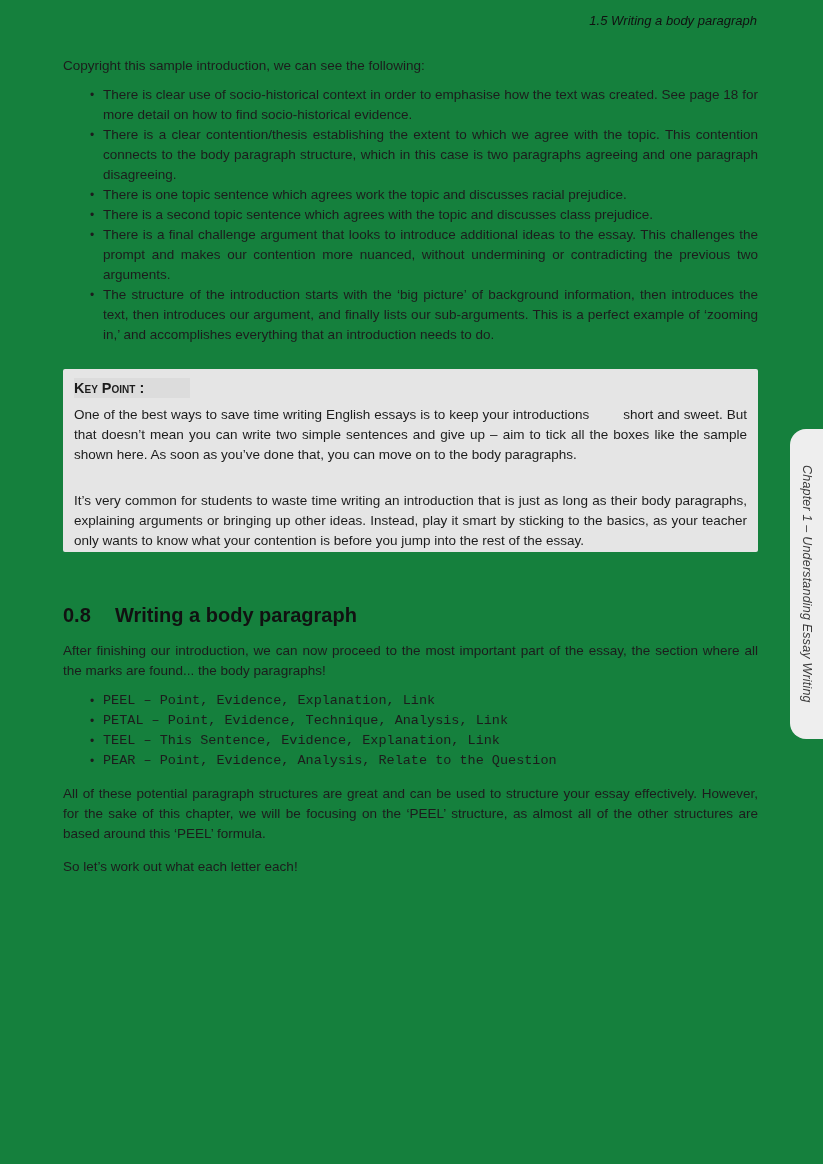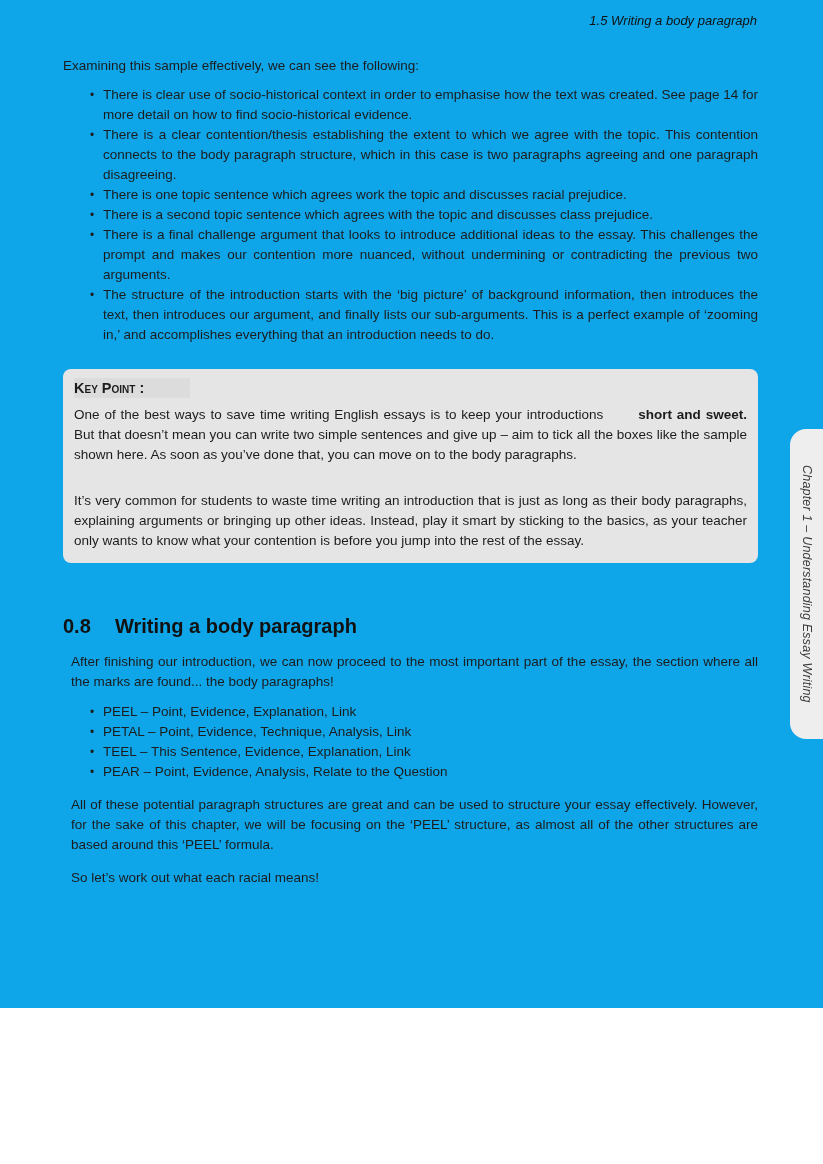--- a/index.html
+++ b/index.html
@@ -1,19 +1,19 @@
 <!DOCTYPE html>
 <html><head>
 <meta charset="utf-8">
 <style>
   html,body { margin:0; padding:0; background:#ffffff; }
   .page {
     position:relative;
-    width:823px; height:1008px;
-    background:#0ea5e9;
+    width:823px; height:1164px;
+    background:#15803d;
     font-family:"Liberation Sans", sans-serif;
     font-size:13.5px; line-height:20px;
     color:#1c1c1c;
     overflow:hidden;
   }
   .running-header {
     position:absolute; top:11px; right:66px;
     font-style:italic; font-size:13px; color:#111;
   }
   .content {
@@ -26,44 +26,44 @@
     margin:0 0 0 27px;
   }
   ul.bullets li .marker {
     flex:0 0 13px; width:13px; text-align:left;
     font-size:12px;
   }
   ul.bullets li .btxt { flex:1; text-align:justify; }
   .keypoint {
     margin-top:24px;
     background:#e5e5e5;
-    border-radius:8px;
-    padding:9px 11px 12px 11px;
+    border-radius:2px;
+    padding:9px 11px 1px 11px;
   }
   .kp-label {
     display:inline-block;
     font-weight:bold;
     font-variant:small-caps;
     font-size:14.5px;
     background:#dcdcdc;
     padding:0 46px 0 0;
   }
   .keypoint p { margin:6px 0 0 0; text-align:justify; }
   .keypoint p + p { margin-top:26px; }
-  .b { font-weight:bold;margin-left:30px; }
+  .b { font-weight:normal;margin-left:30px; }
   h1.section-heading {
     margin:50px 0 0 0;
     font-size:20px; line-height:26px; font-weight:bold; color:#111;
   }
   h1.section-heading .num { display:inline-block; min-width:52px; }
-  .para { margin:13px 0 0 8px; text-align:justify; }
+  .para { margin:13px 0 0 0; text-align:justify; }
   ul.structures { list-style:none; margin:10px 0 0 0; padding:0; }
   ul.structures li { display:flex; align-items:flex-start; margin:0 0 0 27px; }
   ul.structures li .marker { flex:0 0 13px; width:13px; font-size:12px; }
-  ul.structures li .btxt { flex:1; }
+  ul.structures li .btxt { flex:1;font-family:Liberation Mono, monospace; }
   .side-tab {
     position:absolute; top:429px; right:0;
     width:33px; height:310px;
     background:#eeeeee;
     border-radius:16px 0 0 16px;
     display:flex; align-items:center; justify-content:center;
   }
   .side-tab .tab-text {
     writing-mode:vertical-rl;
     font-style:italic; font-size:12.5px; color:#3a3a3a;
@@ -83,26 +83,26 @@
 </style>
 </head>
 <body>
 
 <div class="page">
 
   <div class="running-header">1.5 Writing a body paragraph</div>
 
   <div class="content">
 
-    <p class="lead">Examining this sample effectively, we can see the following:</p>
+    <p class="lead">Copyright this sample introduction, we can see the following:</p>
 
     <ul class="bullets">
         <li>
         <span class="marker">•</span>
-        <span class="btxt">There is clear use of socio-historical context in order to emphasise how the text was created. See page 14 for more detail on how to find socio-historical evidence.</span>
+        <span class="btxt">There is clear use of socio-historical context in order to emphasise how the text was created. See page 18 for more detail on how to find socio-historical evidence.</span>
       </li>
         <li>
         <span class="marker">•</span>
         <span class="btxt">There is a clear contention/thesis establishing the extent to which we agree with the topic. This contention connects to the body paragraph structure, which in this case is two paragraphs agreeing and one paragraph disagreeing.</span>
       </li>
         <li>
         <span class="marker">•</span>
         <span class="btxt">There is one topic sentence which agrees work the topic and discusses racial prejudice.</span>
       </li>
         <li>
@@ -142,21 +142,21 @@
         <span class="marker">•</span>
         <span class="btxt">TEEL – This Sentence, Evidence, Explanation, Link</span>
       </li>
         <li>
         <span class="marker">•</span>
         <span class="btxt">PEAR – Point, Evidence, Analysis, Relate to the Question</span>
       </li>
       </ul>
 
     <p class="para">All of these potential paragraph structures are great and can be used to structure your essay effectively. However, for the sake of this chapter, we will be focusing on the ‘PEEL’ structure, as almost all of the other structures are based around this ‘PEEL’ formula.</p>
-    <p class="para">So let’s work out what each racial means!</p>
+    <p class="para">So let’s work out what each letter each!</p>
 
   </div>
 
   <div class="side-tab">
     <span class="tab-text">Chapter 1 – Understanding Essay Writing</span>
   </div>
 
 
 </div>
 

